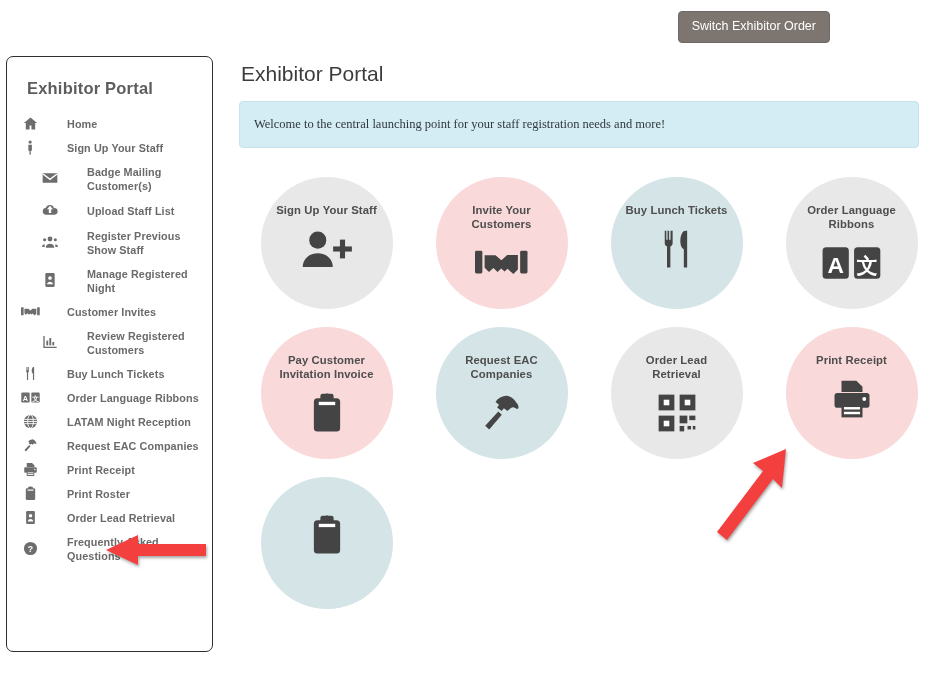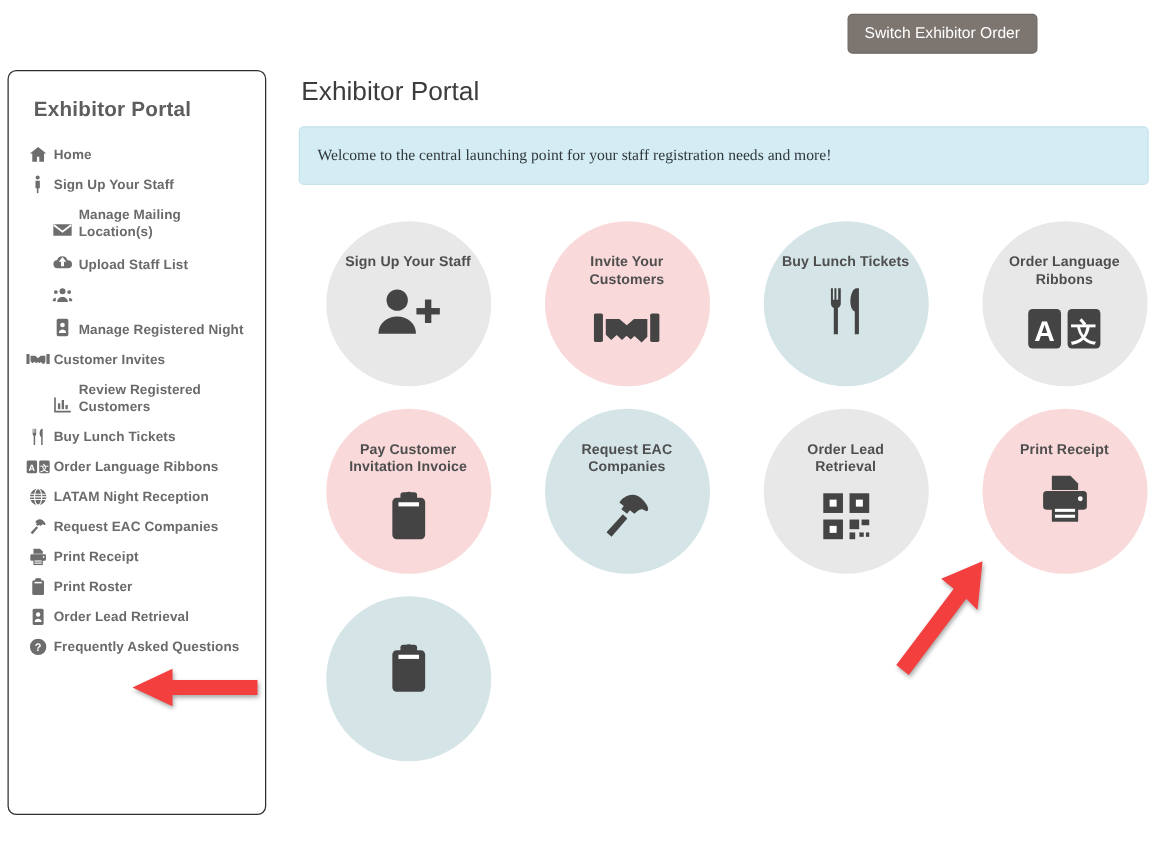--- a/index.html
+++ b/index.html
@@ -51,28 +51,29 @@
   }
   .sidebar-title {
     font-size: 16.5px;
     font-weight: bold;
     color: #5d5d5d;
     margin: 8px 0 17px 6px;
     letter-spacing: .2px;
   }
   .nav-item {
     display: flex;
-    align-items: flex-end;
+    align-items: center;
     color: #6a6a6a;
     font-size: 10.8px;
     font-weight: bold;
     line-height: 14px;
     margin-bottom: 8px;
     cursor: pointer;
     letter-spacing: .1px;
+    gap: 24px;
   }
   .nav-item.sub { margin-left: 18px; }
   .nav-item .ico {
     flex: 0 0 auto;
     width: 19px; height: 16px;
     margin-right: 3px;
     display: flex; align-items: center; justify-content: center;
     color: #6d6d6d;
   }
   .nav-item.sub .ico { width: 21px; height: 18px; }
@@ -181,21 +182,21 @@
           </span>
           <span class="lbl">Sign Up Your Staff</span>
         </div>
         <div class="nav-item sub">
           <span class="ico">
             <svg width="16" height="16" viewBox="0 0 24 24" fill="currentColor">
               <path d="M1 5h22v14H1z" rx="2"></path>
               <path d="M1.5 6 12 14 22.5 6" stroke="#fff" stroke-width="2.2" fill="none"></path>
             </svg>
           </span>
-          <span class="lbl">Manage Mailing Location(s)</span>
+          <span class="lbl">Badge Mailing Customer(s)</span>
         </div>
         <div class="nav-item sub">
           <span class="ico">
             <svg width="16" height="16" viewBox="0 0 24 24" fill="currentColor">
               <path d="M19 19H6a5 5 0 0 1-.4-9.97A6.5 6.5 0 0 1 18 9.2 4.9 4.9 0 0 1 19 19z"></path>
               <path d="M12 5.5 16.5 11h-9z" fill="#fff"></path>
               <rect x="10.2" y="10.5" width="3.6" height="6" fill="#fff"></rect>
             </svg>
           </span>
           <span class="lbl">Upload Staff List</span>
@@ -204,20 +205,21 @@
           <span class="ico">
             <svg width="16" height="16" viewBox="0 0 24 24" fill="currentColor">
               <circle cx="12" cy="7.5" r="3.6"></circle>
               <path d="M5.6 20.5c0-3.6 2.9-6 6.4-6s6.4 2.4 6.4 6z"></path>
               <circle cx="4" cy="8.5" r="2.3"></circle>
               <path d="M0 19.5c0-2.6 1.8-4.3 4-4.3v4.3z"></path>
               <circle cx="20" cy="8.5" r="2.3"></circle>
               <path d="M24 19.5c0-2.6-1.8-4.3-4-4.3v4.3z"></path>
             </svg>
           </span>
+          <span class="lbl">Register Previous Show Staff</span>
         </div>
         <div class="nav-item sub">
           <span class="ico">
             <svg width="16" height="16" viewBox="0 0 24 24" fill="currentColor">
               <rect x="5" y="1.5" width="14" height="21" rx="2"></rect>
               <circle cx="12" cy="9" r="2.8" fill="#fff"></circle>
               <path d="M7.6 18.5c0-2.5 2-4 4.4-4s4.4 1.5 4.4 4z" fill="#fff"></path>
             </svg>
           </span>
           <span class="lbl">Manage Registered Night</span>

